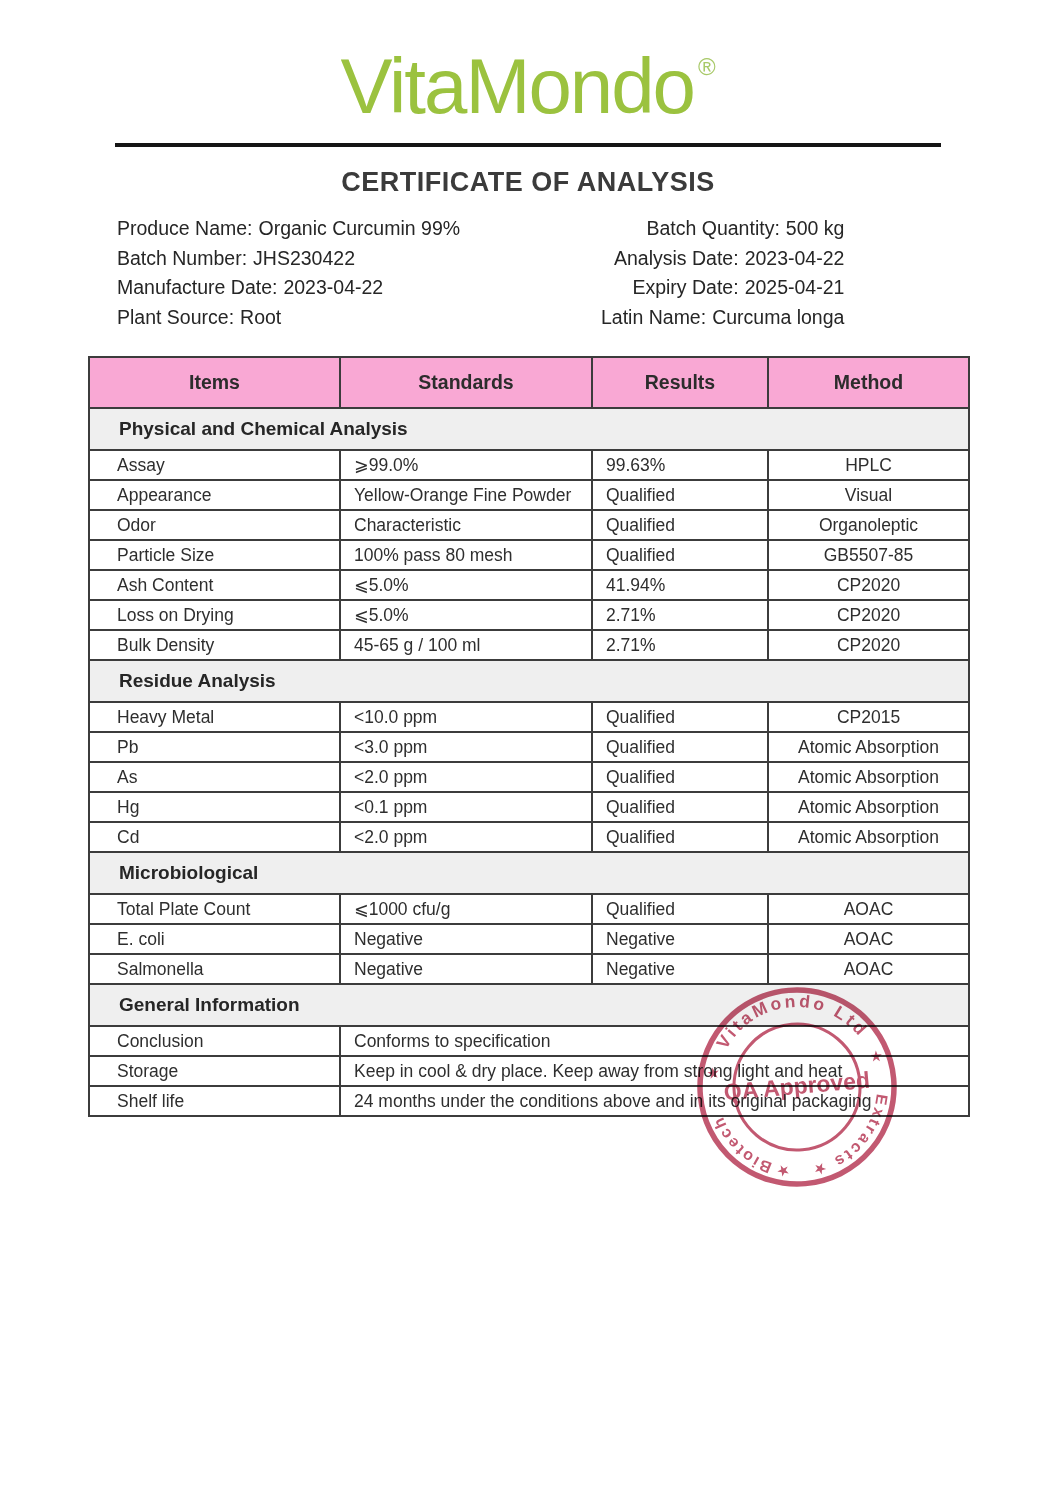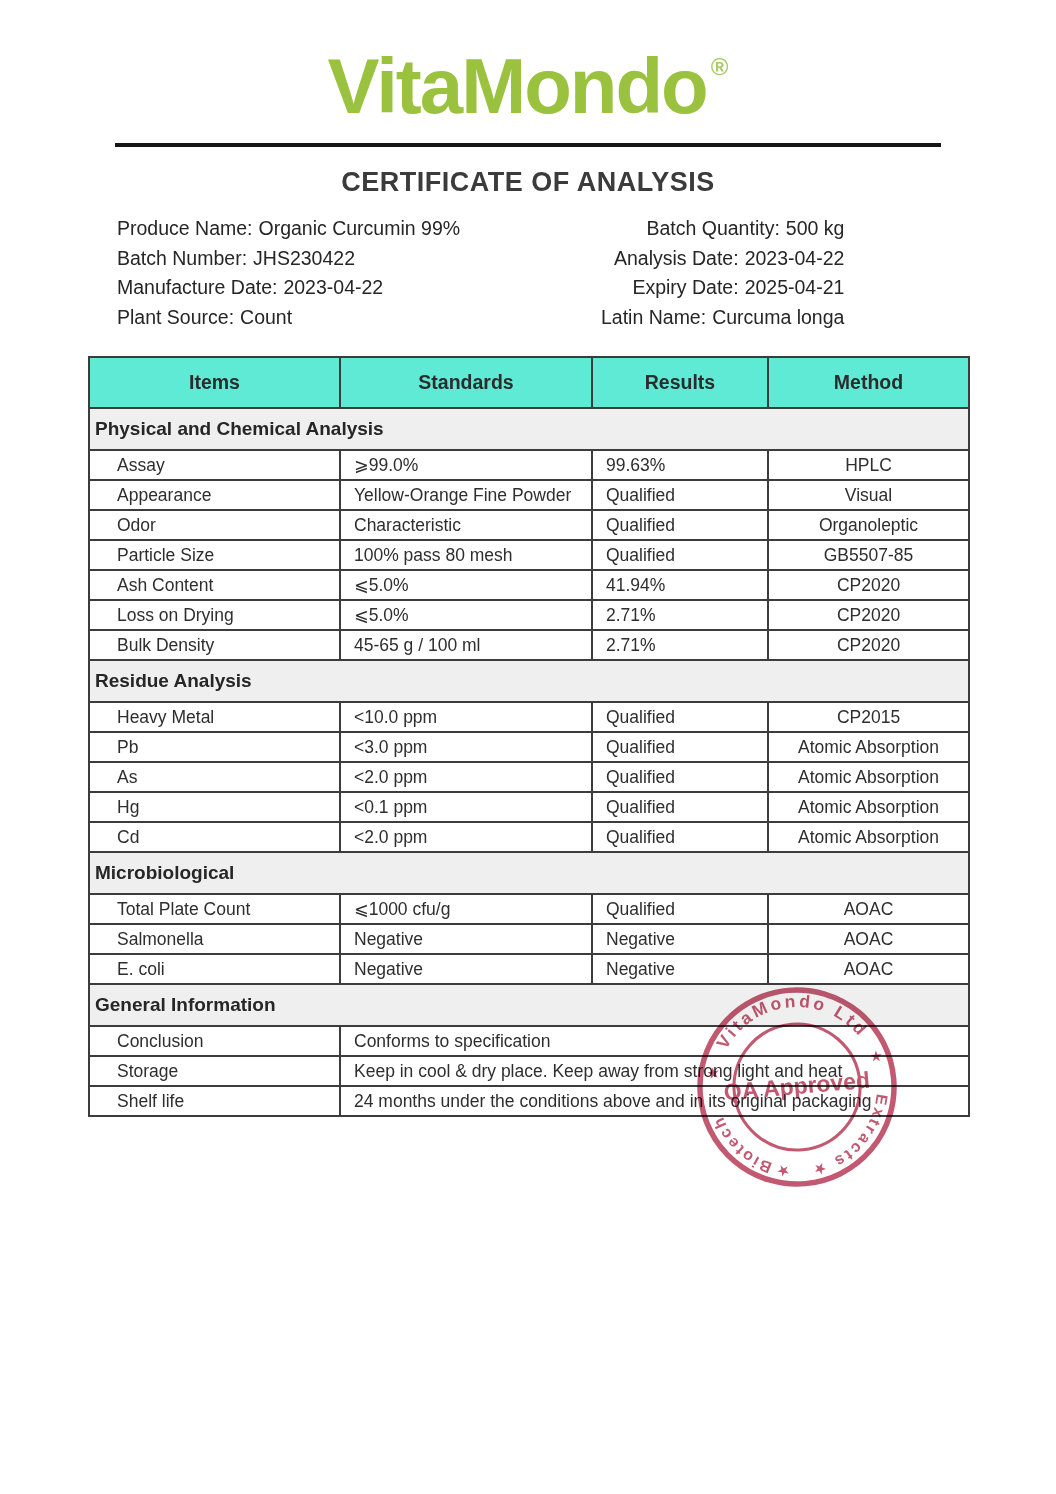--- a/index.html
+++ b/index.html
@@ -3,46 +3,46 @@
 <meta charset="utf-8">
 <style>
   html,body { margin:0; padding:0; background:#ffffff; }
   .page {
     position:relative; width:1056px; height:1494px; background:#ffffff;
     font-family:"Liberation Sans","DejaVu Sans",sans-serif; color:#2e2e2e;
     overflow:hidden;
   }
   .logo {
     position:absolute; top:40px; left:0; width:100%; text-align:center;
-    font-size:78px; font-weight:bold; color:#9bc23f; letter-spacing:-2px;
+    font-size:78px; font-weight:normal; color:#9bc23f; letter-spacing:-2px;
     line-height:1.2;
   }
   .logo .reg { font-size:24px; vertical-align:38px; letter-spacing:0; margin-left:4px; color:#a8c968; }
   .rule { position:absolute; top:143px; left:115px; width:826px; height:4px; background:#151515; }
   .doc-title {
     position:absolute; top:167px; left:0; width:100%; text-align:center;
     font-size:27px; font-weight:bold; color:#3b3b3b; letter-spacing:0.5px;
   }
   .info-col { position:absolute; top:214px; font-size:19.5px; line-height:29.5px; color:#262626; }
   .info-col.left  { left:117px; }
   .info-col.right { left:601px;text-align:right; }
   .info-line .lbl { margin-right:6px; }
 
   table.coa {
     position:absolute; top:356px; left:88px; width:880px;
     border-collapse:collapse; table-layout:fixed;
   }
   table.coa th, table.coa td { border:2px solid #3c3c3c; overflow:hidden; white-space:nowrap; }
   table.coa th {
-    height:47px; background:#5eead4; font-size:19.5px; font-weight:bold; color:#2c2c2c;
+    height:47px; background:#f9a8d4; font-size:19.5px; font-weight:bold; color:#2c2c2c;
     text-align:center;
   }
   td.section {
     height:38px; background:#efefef; font-weight:bold; font-size:19px;
-    padding-left:5px; color:#262626;
+    padding-left:29px; color:#262626;
   }
   td.data { height:26px; font-size:17.5px; padding:1px 13px; text-align:left; }
   td.data.c0 { padding-left:27px; }
   td.data.c3 { text-align:center; padding:1px 4px; }
 
   .stamp {
     position:absolute; left:685px; top:975px;
     opacity:0.85; mix-blend-mode:multiply;
   }
 </style>
@@ -54,21 +54,21 @@
   <div class="logo"><span>VitaMondo</span><span class="reg">®</span></div>
 
   <div class="rule"></div>
 
   <div class="doc-title">CERTIFICATE OF ANALYSIS</div>
 
   <div class="info-col left">
     <div class="info-line"><span class="lbl">Produce Name:</span><span>Organic Curcumin 99%</span></div>
     <div class="info-line"><span class="lbl">Batch Number:</span><span>JHS230422</span></div>
     <div class="info-line"><span class="lbl">Manufacture Date:</span><span>2023-04-22</span></div>
-    <div class="info-line"><span class="lbl">Plant Source:</span><span>Count</span></div>
+    <div class="info-line"><span class="lbl">Plant Source:</span><span>Root</span></div>
   </div>
 
   <div class="info-col right">
     <div class="info-line"><span class="lbl">Batch Quantity:</span><span>500 kg</span></div>
     <div class="info-line"><span class="lbl">Analysis Date:</span><span>2023-04-22</span></div>
     <div class="info-line"><span class="lbl">Expiry Date:</span><span>2025-04-21</span></div>
     <div class="info-line"><span class="lbl">Latin Name:</span><span>Curcuma longa</span></div>
   </div>
 
   <table class="coa">
@@ -169,27 +169,27 @@
     <tr>
           <td class="section" colspan="4">Microbiological</td>
         </tr>
     <tr>
           <td class="data c0">Total Plate Count</td>
           <td class="data">⩽1000 cfu/g</td>
           <td class="data">Qualified</td>
           <td class="data c3">AOAC</td>
         </tr>
     <tr>
+          <td class="data c0">E. coli</td>
+          <td class="data">Negative</td>
+          <td class="data">Negative</td>
+          <td class="data c3">AOAC</td>
+        </tr>
+    <tr>
           <td class="data c0">Salmonella</td>
-          <td class="data">Negative</td>
-          <td class="data">Negative</td>
-          <td class="data c3">AOAC</td>
-        </tr>
-    <tr>
-          <td class="data c0">E. coli</td>
           <td class="data">Negative</td>
           <td class="data">Negative</td>
           <td class="data c3">AOAC</td>
         </tr>
 
     <tr>
           <td class="section" colspan="4">General Information</td>
         </tr>
     <tr>
           <td class="data c0">Conclusion</td>

